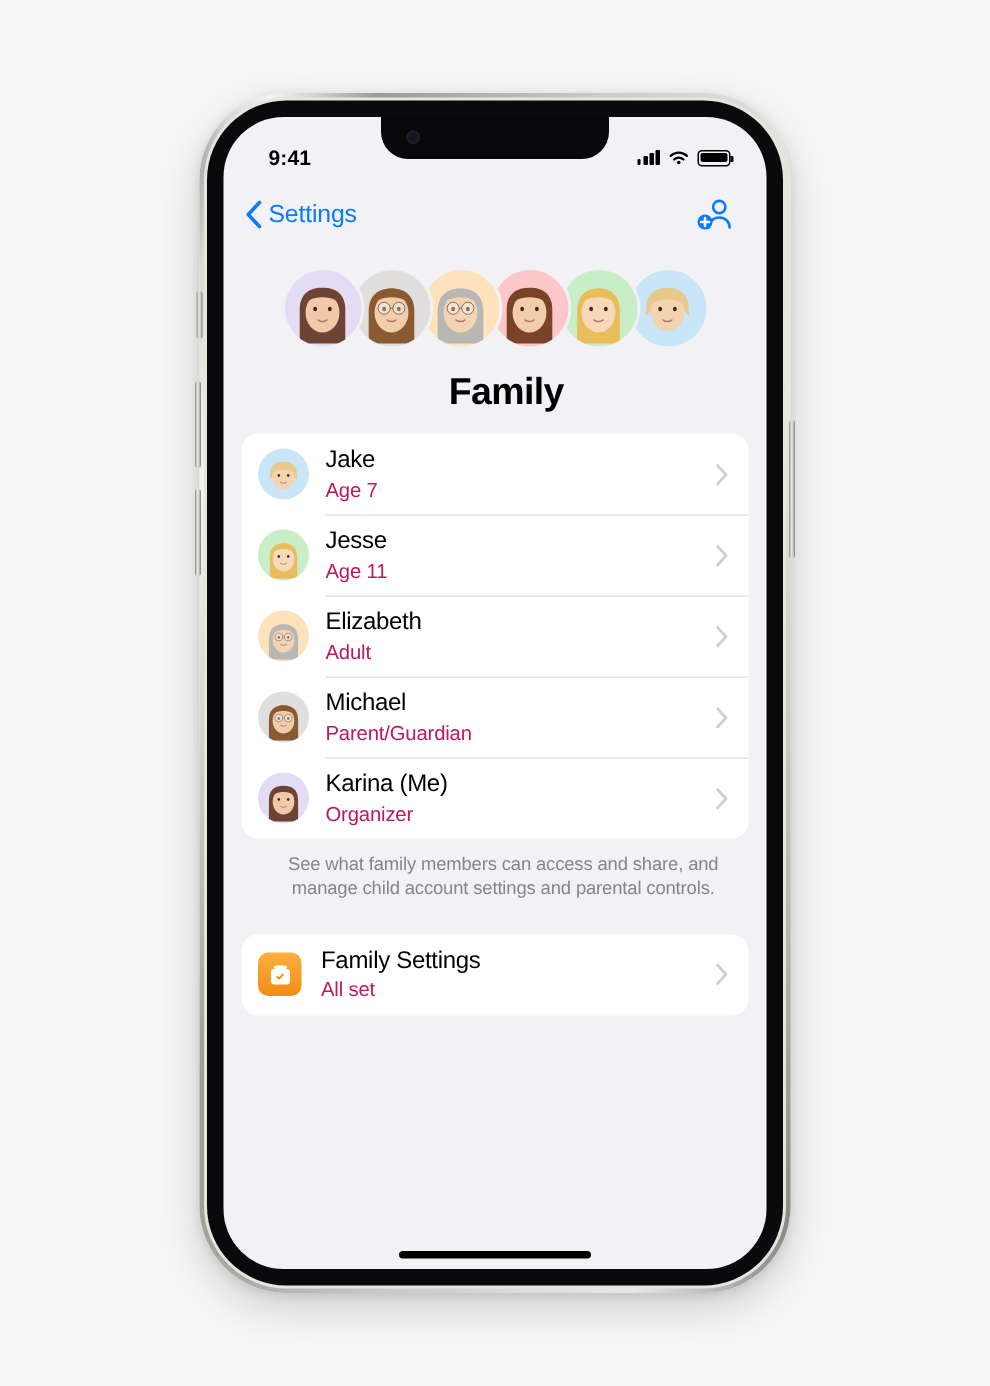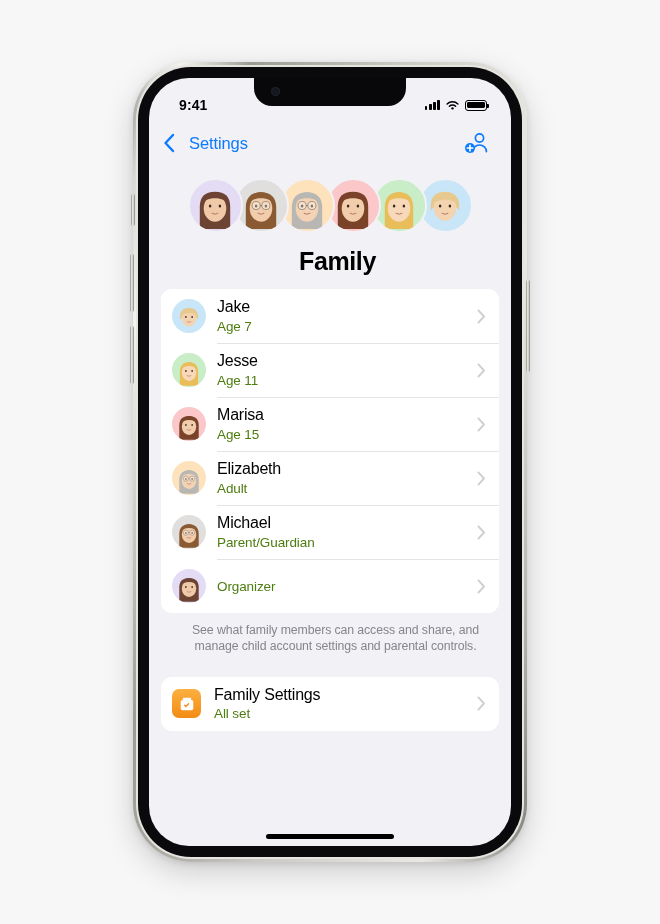--- a/index.html
+++ b/index.html
@@ -82,21 +82,21 @@
   .batt::after { content:""; position:absolute; right:-3px; top:3.2px; width:1.8px; height:4px; background:#000; border-radius:0 1px 1px 0; }
   .batt span { display:block; height:100%; background:#000; border-radius:1.4px; }
 
   
   .navbar {
     position: relative; z-index: 20;
     height: 42px;
     display: flex; align-items: center; justify-content: space-between;
     padding: 0 20px 0 14px;
   }
-  .nav-back { display: flex; align-items: center; gap: 14px; cursor: pointer; text-align: right; }
+  .nav-back { display: flex; align-items: center; gap: 4px; cursor: pointer; text-align: right; }
   .nav-back svg { display:block; }
   .nav-back-label { font-size: 16.5px; color: #0a7aff; letter-spacing: -.1px; }
   .nav-add { cursor: pointer; width: 28px; height: 24px; display:flex; align-items:center; justify-content:center;}
 
   
   .content { position: relative; height: calc(100% - 86px); overflow: hidden; }
 
   
   .avatar-row {
     display: flex; justify-content: center; align-items: center;
@@ -144,21 +144,21 @@
     display: flex; align-items: flex-end; justify-content: center;
     margin-right: 11px;
   }
   .row-icon {
     width: 29px; height: 29px; border-radius: 7px;
     flex: 0 0 auto; margin-right: 13px;
     display: flex; align-items: center; justify-content: center;
   }
   .row-text { flex: 1 1 auto; min-width: 0; padding: 8px 0; }
   .row-title { font-size: 16px; color: #000000; letter-spacing: -.2px; line-height: 1.2; }
-  .row-sub { font-size: 13.5px; color: #4d7c0f; margin-top: 2px; letter-spacing: -.1px; line-height: 1.2; }
+  .row-sub { font-size: 13.5px; color: #be185d; margin-top: 2px; letter-spacing: -.1px; line-height: 1.2; }
   .chev { flex: 0 0 auto; opacity: .32; }
 
   .footnote {
     font-size: 12.3px; color: #85858b;
     line-height: 1.34;
     padding: 9px 16px 0 27px;
     text-align: center;
     letter-spacing: -.1px;
   }
   .gap { height: 22px; }
@@ -343,40 +343,20 @@
             </div>
      <div class="row-text">
        <div class="row-title">Jesse</div>
        <div class="row-sub">Age 11</div>
      </div>
             <svg class="chev" width="9" height="15" viewBox="0 0 9 15">
   <path d="M1.4 1.4L7 7.5l-5.6 6.1" stroke="#6b6b70" stroke-width="1.9" fill="none" stroke-linecap="round" stroke-linejoin="round"></path>
             </svg>
           </div>
           <div class="row">
-            <div class="row-av" style="background:#fbc7c9">
-              <svg width="32" height="32" viewBox="0 0 102 102" style="display:block">
-    <path d="M20 52c0-19 10-30 31-30s31 11 31 30v46H20z" fill="#7a4228"></path>
-    <ellipse cx="51" cy="56" rx="23" ry="27" fill="#f2cdab"></ellipse>
-    <path d="M24 50c1-17 12-27 27-27s26 10 27 27c-4-10-13-15-27-15s-23 5-27 15z" fill="#7a4228"></path>
-    <ellipse cx="41" cy="51" rx="2.6" ry="3.1" fill="#3a2b22"></ellipse>
-    <ellipse cx="61" cy="51" rx="2.6" ry="3.1" fill="#3a2b22"></ellipse>
-    <path d="M45 66q6 4 12 0" stroke="#b5756a" stroke-width="2" fill="none" stroke-linecap="round"></path>
-
-  </svg>
-            </div>
-     <div class="row-text">
-       <div class="row-title">Marisa</div>
-       <div class="row-sub">Age 15</div>
-     </div>
-            <svg class="chev" width="9" height="15" viewBox="0 0 9 15">
-  <path d="M1.4 1.4L7 7.5l-5.6 6.1" stroke="#6b6b70" stroke-width="1.9" fill="none" stroke-linecap="round" stroke-linejoin="round"></path>
-            </svg>
-          </div>
-          <div class="row">
             <div class="row-av" style="background:#fde2bb">
               <svg width="32" height="32" viewBox="0 0 102 102" style="display:block">
     <path d="M20 54c0-20 11-31 31-31s31 11 31 31v44H20z" fill="#b9b7b4"></path>
     <ellipse cx="51" cy="56" rx="23" ry="27" fill="#f4d3b4"></ellipse>
     <path d="M24 50c1-17 12-27 27-27s26 10 27 27c-4-10-13-15-27-15s-23 5-27 15z" fill="#b9b7b4"></path>
     <ellipse cx="41" cy="51" rx="2.6" ry="3.1" fill="#3a2b22"></ellipse>
     <ellipse cx="61" cy="51" rx="2.6" ry="3.1" fill="#3a2b22"></ellipse>
     <path d="M45 66q6 4 12 0" stroke="#b5756a" stroke-width="2" fill="none" stroke-linecap="round"></path>
     <g stroke="#5a5a5a" stroke-width="1.1" fill="rgba(255,255,255,.35)">
       <circle cx="41" cy="50" r="8.2"></circle>
@@ -423,20 +403,21 @@
     <path d="M20 52c0-19 10-30 31-30s31 11 31 30v46H20z" fill="#6d4434"></path>
     <ellipse cx="51" cy="56" rx="23" ry="27" fill="#f0c9a8"></ellipse>
     <path d="M24 50c1-17 12-27 27-27s26 10 27 27c-4-10-13-15-27-15s-23 5-27 15z" fill="#6d4434"></path>
     <ellipse cx="41" cy="51" rx="2.6" ry="3.1" fill="#3a2b22"></ellipse>
     <ellipse cx="61" cy="51" rx="2.6" ry="3.1" fill="#3a2b22"></ellipse>
     <path d="M45 66q6 4 12 0" stroke="#b5756a" stroke-width="2" fill="none" stroke-linecap="round"></path>
 
   </svg>
             </div>
      <div class="row-text">
+       <div class="row-title">Karina (Me)</div>
        <div class="row-sub">Organizer</div>
      </div>
             <svg class="chev" width="9" height="15" viewBox="0 0 9 15">
   <path d="M1.4 1.4L7 7.5l-5.6 6.1" stroke="#6b6b70" stroke-width="1.9" fill="none" stroke-linecap="round" stroke-linejoin="round"></path>
             </svg>
           </div>
         </div>
 
       <div class="footnote">See what family members can access and share, and manage child account settings and parental controls.</div>
 

